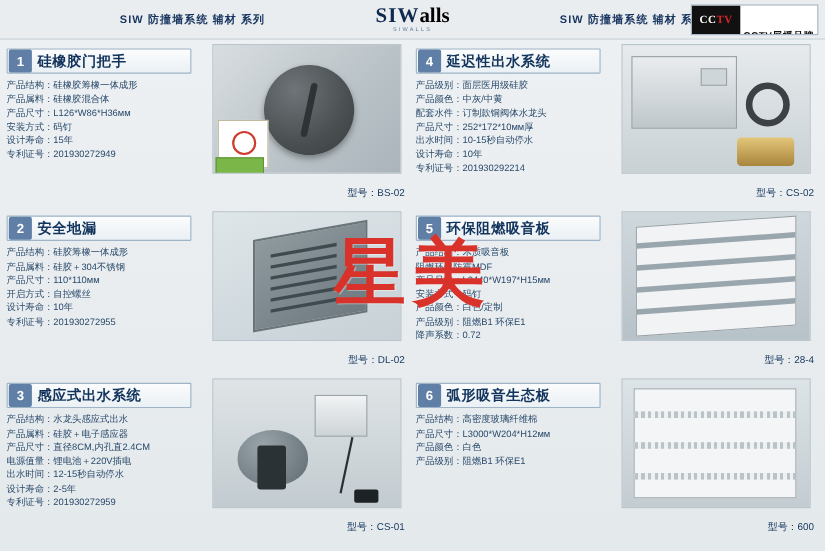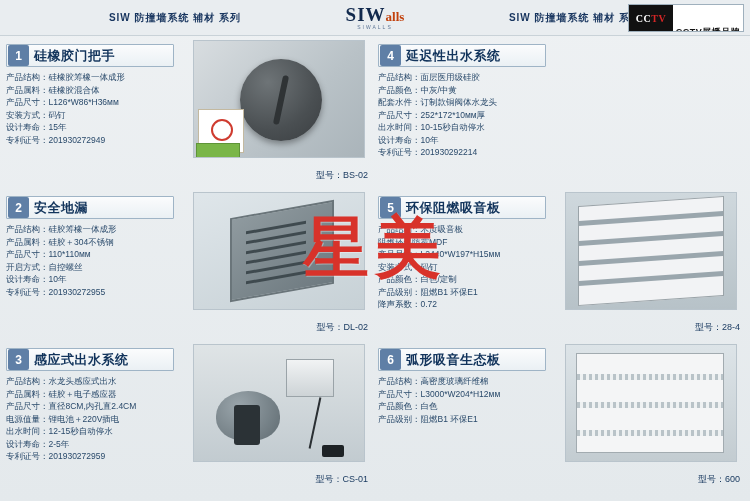--- a/index.html
+++ b/index.html
@@ -29,21 +29,21 @@
   .hdr-left { padding-right:40px; }
   .hdr-right { padding-left:10px; }
   .hdr-center {
     position:absolute; left:50%; transform:translateX(-50%);
     top:4px; text-align:center;
   }
   .logo-word {
     font-family:"Liberation Serif","DejaVu Serif",serif;
     font-size:19px; font-weight:bold; color:#11294d; letter-spacing:1px;
   }
-  .logo-word .alls { color:#c2410c; font-size:13px; letter-spacing:0; }
+  .logo-word .alls { color:#000000; font-size:19px; letter-spacing:0; }
   .logo-sub { font-size:5px; color:#5d7595; letter-spacing:2px; margin-top:-2px;}
   .cctv-badge {
     position:absolute; right:6px; top:4px;
     width:116px; height:28px;
     border:1px solid #9fb0bd; background:#fff;
     display:flex; align-items:center; overflow:hidden;
   }
   .cctv-left {
     width:44px; height:100%;
     background:#111; color:#fff;
@@ -332,28 +332,38 @@
 
   <div class="col right">
 
     <div class="item">
       <div class="txtbox">
         <div class="title-row">
           <div class="num">4</div>
           <div class="ptitle">延迟性出水系统</div>
         </div>
         <div class="specs">
-          <div class="spec">产品结构：面层医用级硅胶</div>
+          <div class="spec">产品级别：面层医用级硅胶</div>
           <div class="spec">产品颜色：中灰/中黄</div>
           <div class="spec">配套水件：订制款铜阀体水龙头</div>
           <div class="spec">产品尺寸：252*172*10мм厚</div>
           <div class="spec">出水时间：10-15秒自动停水</div>
           <div class="spec">设计寿命：10年</div>
           <div class="spec">专利证号：201930292214</div>
         </div>
+      </div>
+      <div class="imgbox">
+        <div class="photo ph-cs02">
+          <div class="panel">
+            <div class="panel-btn"></div>
+          </div>
+          <div class="ring"></div>
+          <div class="brass"></div>
+        </div>
+        <div class="model">型号：CS-02</div>
       </div>
     </div>
 
     <div class="item">
       <div class="txtbox">
         <div class="title-row">
           <div class="num">5</div>
           <div class="ptitle">环保阻燃吸音板</div>
         </div>
         <div class="specs">

